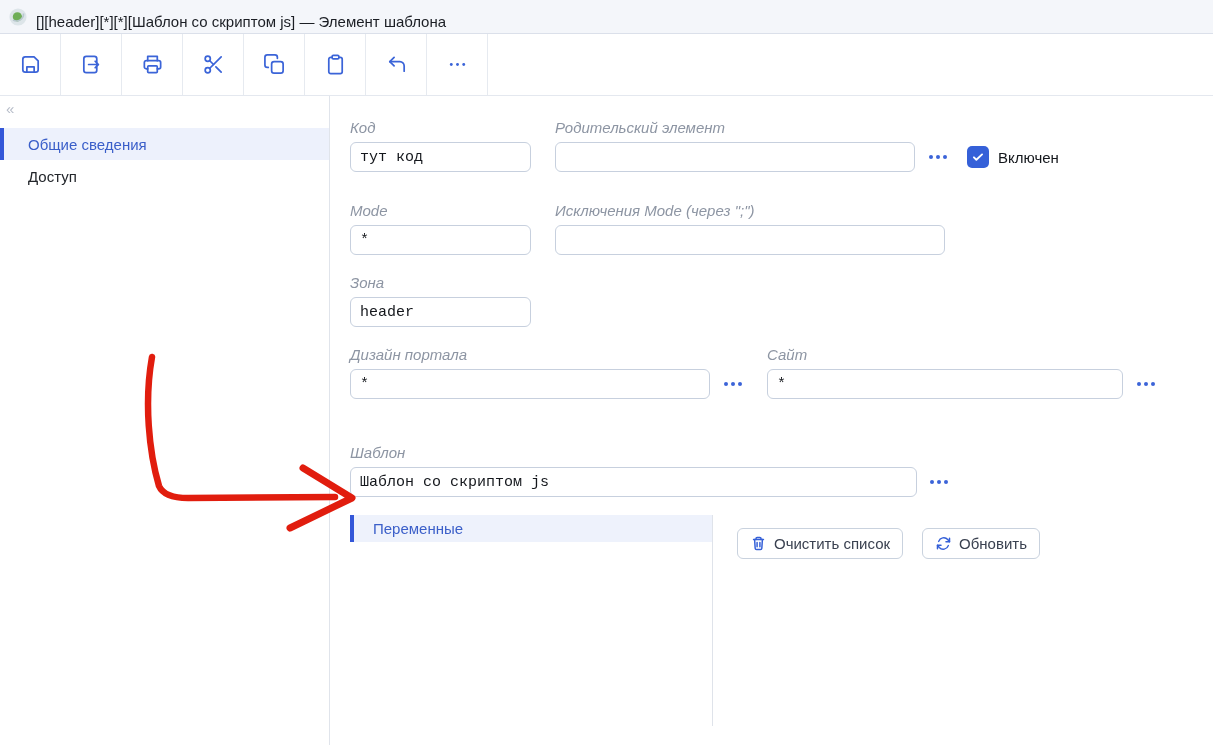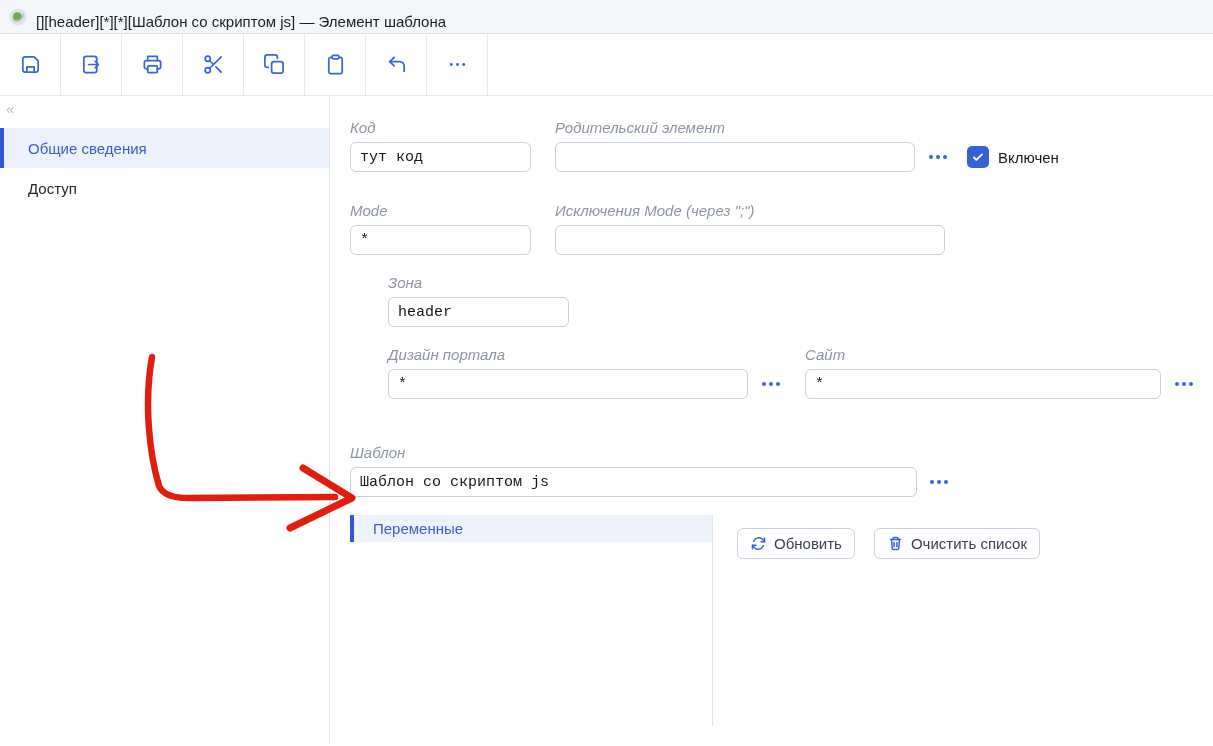--- a/index.html
+++ b/index.html
@@ -19,32 +19,32 @@
     display:flex; align-items:center; justify-content:center; cursor:pointer; }
   .tb-btn svg { width:23px; height:23px; stroke:#3b64d8; fill:none; stroke-width:1.8;
     stroke-linecap:round; stroke-linejoin:round; }
 
   
   .content { display:flex; height:649px; }
   .sidebar { width:330px; border-right:1px solid #e0e4eb; position:relative; }
   .collapse-btn { position:absolute; top:5px; left:6px; border:none; background:transparent;
     color:#b7bdc9; font-size:15px; cursor:pointer; line-height:1; }
   .nav { margin-top:32px; }
-  .nav-item { height:40px; display:flex; align-items:center; padding-left:28px;
+  .nav-item { height:32px; display:flex; align-items:center; padding-left:28px;
     font-size:15px; color:#22252a; cursor:pointer; }
   .nav-item.selected { background:#edf1fc; border-left:4px solid #3457d8; padding-left:24px; color:#3a5ec9; }
 
   .main { flex:1; padding:23px 0 0 20px; position:relative; }
 
   
   .frow { display:flex; align-items:flex-start; }
   .field .flabel { display:block; font-size:15px; color:#8d95a3; margin-bottom:6px; height:17px;font-style:italic; }
   .field input { height:30px; border:1px solid #c7d0de; border-radius:6px; padding:0 9px;
     font-size:15px; color:#14171c; font-family:Liberation Mono, monospace; outline:none; display:block; background:#fff; }
-  .mt1 { margin-top:30px; } .mt2 { margin-top:19px;margin-left:38px; } .mt3 { margin-top:45px; } .mt4 { margin-top:18px; }
+  .mt1 { margin-top:30px; } .mt2 { margin-top:19px; } .mt3 { margin-top:45px; } .mt4 { margin-top:18px; }
   .inline-end { align-self:flex-end; height:30px; display:flex; align-items:center; }
   .dots-btn { border:none; background:transparent; cursor:pointer; width:22px; height:30px;
     display:flex; align-items:center; justify-content:center; gap:2.5px; }
   .dots-btn i { width:4.2px; height:4.2px; border-radius:50%; background:#3b64d8; }
   .checkbox-wrap { display:flex; align-items:center; gap:9px; cursor:pointer; }
   .checkbox { width:22px; height:22px; border-radius:5px; background:#3560d8;
     display:flex; align-items:center; justify-content:center; }
   .checkbox svg { width:14px; height:14px; stroke:#fff; fill:none; stroke-width:3.2;
     stroke-linecap:round; stroke-linejoin:round; }
   .checkbox-label { font-size:15px; color:#14171c; }
@@ -248,36 +248,36 @@
       <div class="tabs-area mt4">
         <div class="var-panel">
           <div class="tab">
             <span>Переменные</span>
           </div>
           <div class="panel-body"></div>
         </div>
         <div class="panel-actions">
           <button class="action-btn">
             <svg viewBox="0 0 24 24">
+              <path d="M5 6.5h14"></path>
+              <path d="M8.5 6.5V5a1.5 1.5 0 0 1 1.5-1.5h4A1.5 1.5 0 0 1 15.5 5v1.5"></path>
+              <path d="M6.5 6.5l.8 12.1a2 2 0 0 0 2 1.9h5.4a2 2 0 0 0 2-1.9l.8-12.1"></path>
+              <path d="M10 10.5v6M14 10.5v6"></path>
+            </svg>
+            <span>Очистить список</span>
+          </button>
+          <button class="action-btn">
+            <svg viewBox="0 0 24 24">
               <path d="M20.5 4.5v5h-5"></path>
               <path d="M3.5 19.5v-5h5"></path>
               <path d="M5.2 9A7.6 7.6 0 0 1 18 6.4l2.5 3.1"></path>
               <path d="M3.5 14.5 6 17.6A7.6 7.6 0 0 0 18.8 15"></path>
             </svg>
             <span>Обновить</span>
           </button>
-          <button class="action-btn">
-            <svg viewBox="0 0 24 24">
-              <path d="M5 6.5h14"></path>
-              <path d="M8.5 6.5V5a1.5 1.5 0 0 1 1.5-1.5h4A1.5 1.5 0 0 1 15.5 5v1.5"></path>
-              <path d="M6.5 6.5l.8 12.1a2 2 0 0 0 2 1.9h5.4a2 2 0 0 0 2-1.9l.8-12.1"></path>
-              <path d="M10 10.5v6M14 10.5v6"></path>
-            </svg>
-            <span>Очистить список</span>
-          </button>
         </div>
       </div>
 
     </main>
   </div>
 
   <svg class="red-arrow" viewBox="0 0 240 200">
     <path d="M22 17 C 14 62, 19 112, 29 146 C 33 155, 44 158, 58 158 L 205 157" fill="none" stroke="#e11d0e" stroke-width="6.5" stroke-linecap="round" stroke-linejoin="round"></path>
     <path d="M173 128 L 222 158 L 160 188" fill="none" stroke="#e11d0e" stroke-width="7" stroke-linecap="round" stroke-linejoin="round"></path>
   </svg>

